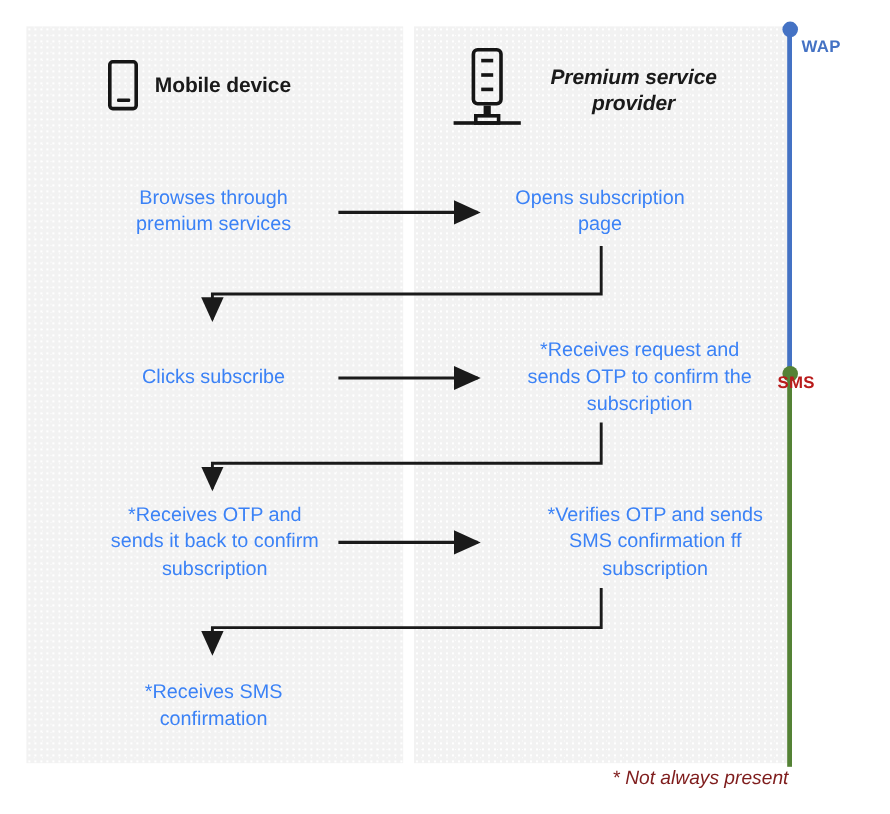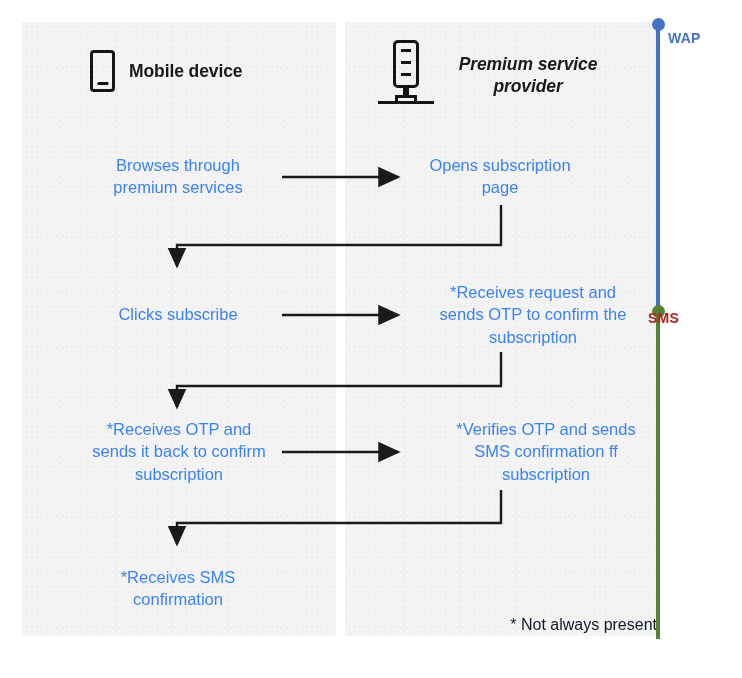--- a/index.html
+++ b/index.html
@@ -160,23 +160,24 @@
     font-size: 14px;
     font-weight: 700;
     letter-spacing: 0.2px;
     z-index: 7;
   }
 
   
   #footnote {
     position: absolute;
     right: 85px;
-    top: 616px;
+    top: 640px;
     font-size: 16px;
-    color: #0f172a;
+    font-style: italic;
+    color: #7f1d1d;
     white-space: nowrap;
   }
 
   svg.arrows {
     position: absolute;
     left: 0; top: 0;
     width: 742px;
     height: 678px;
     z-index: 3;
     pointer-events: none;

